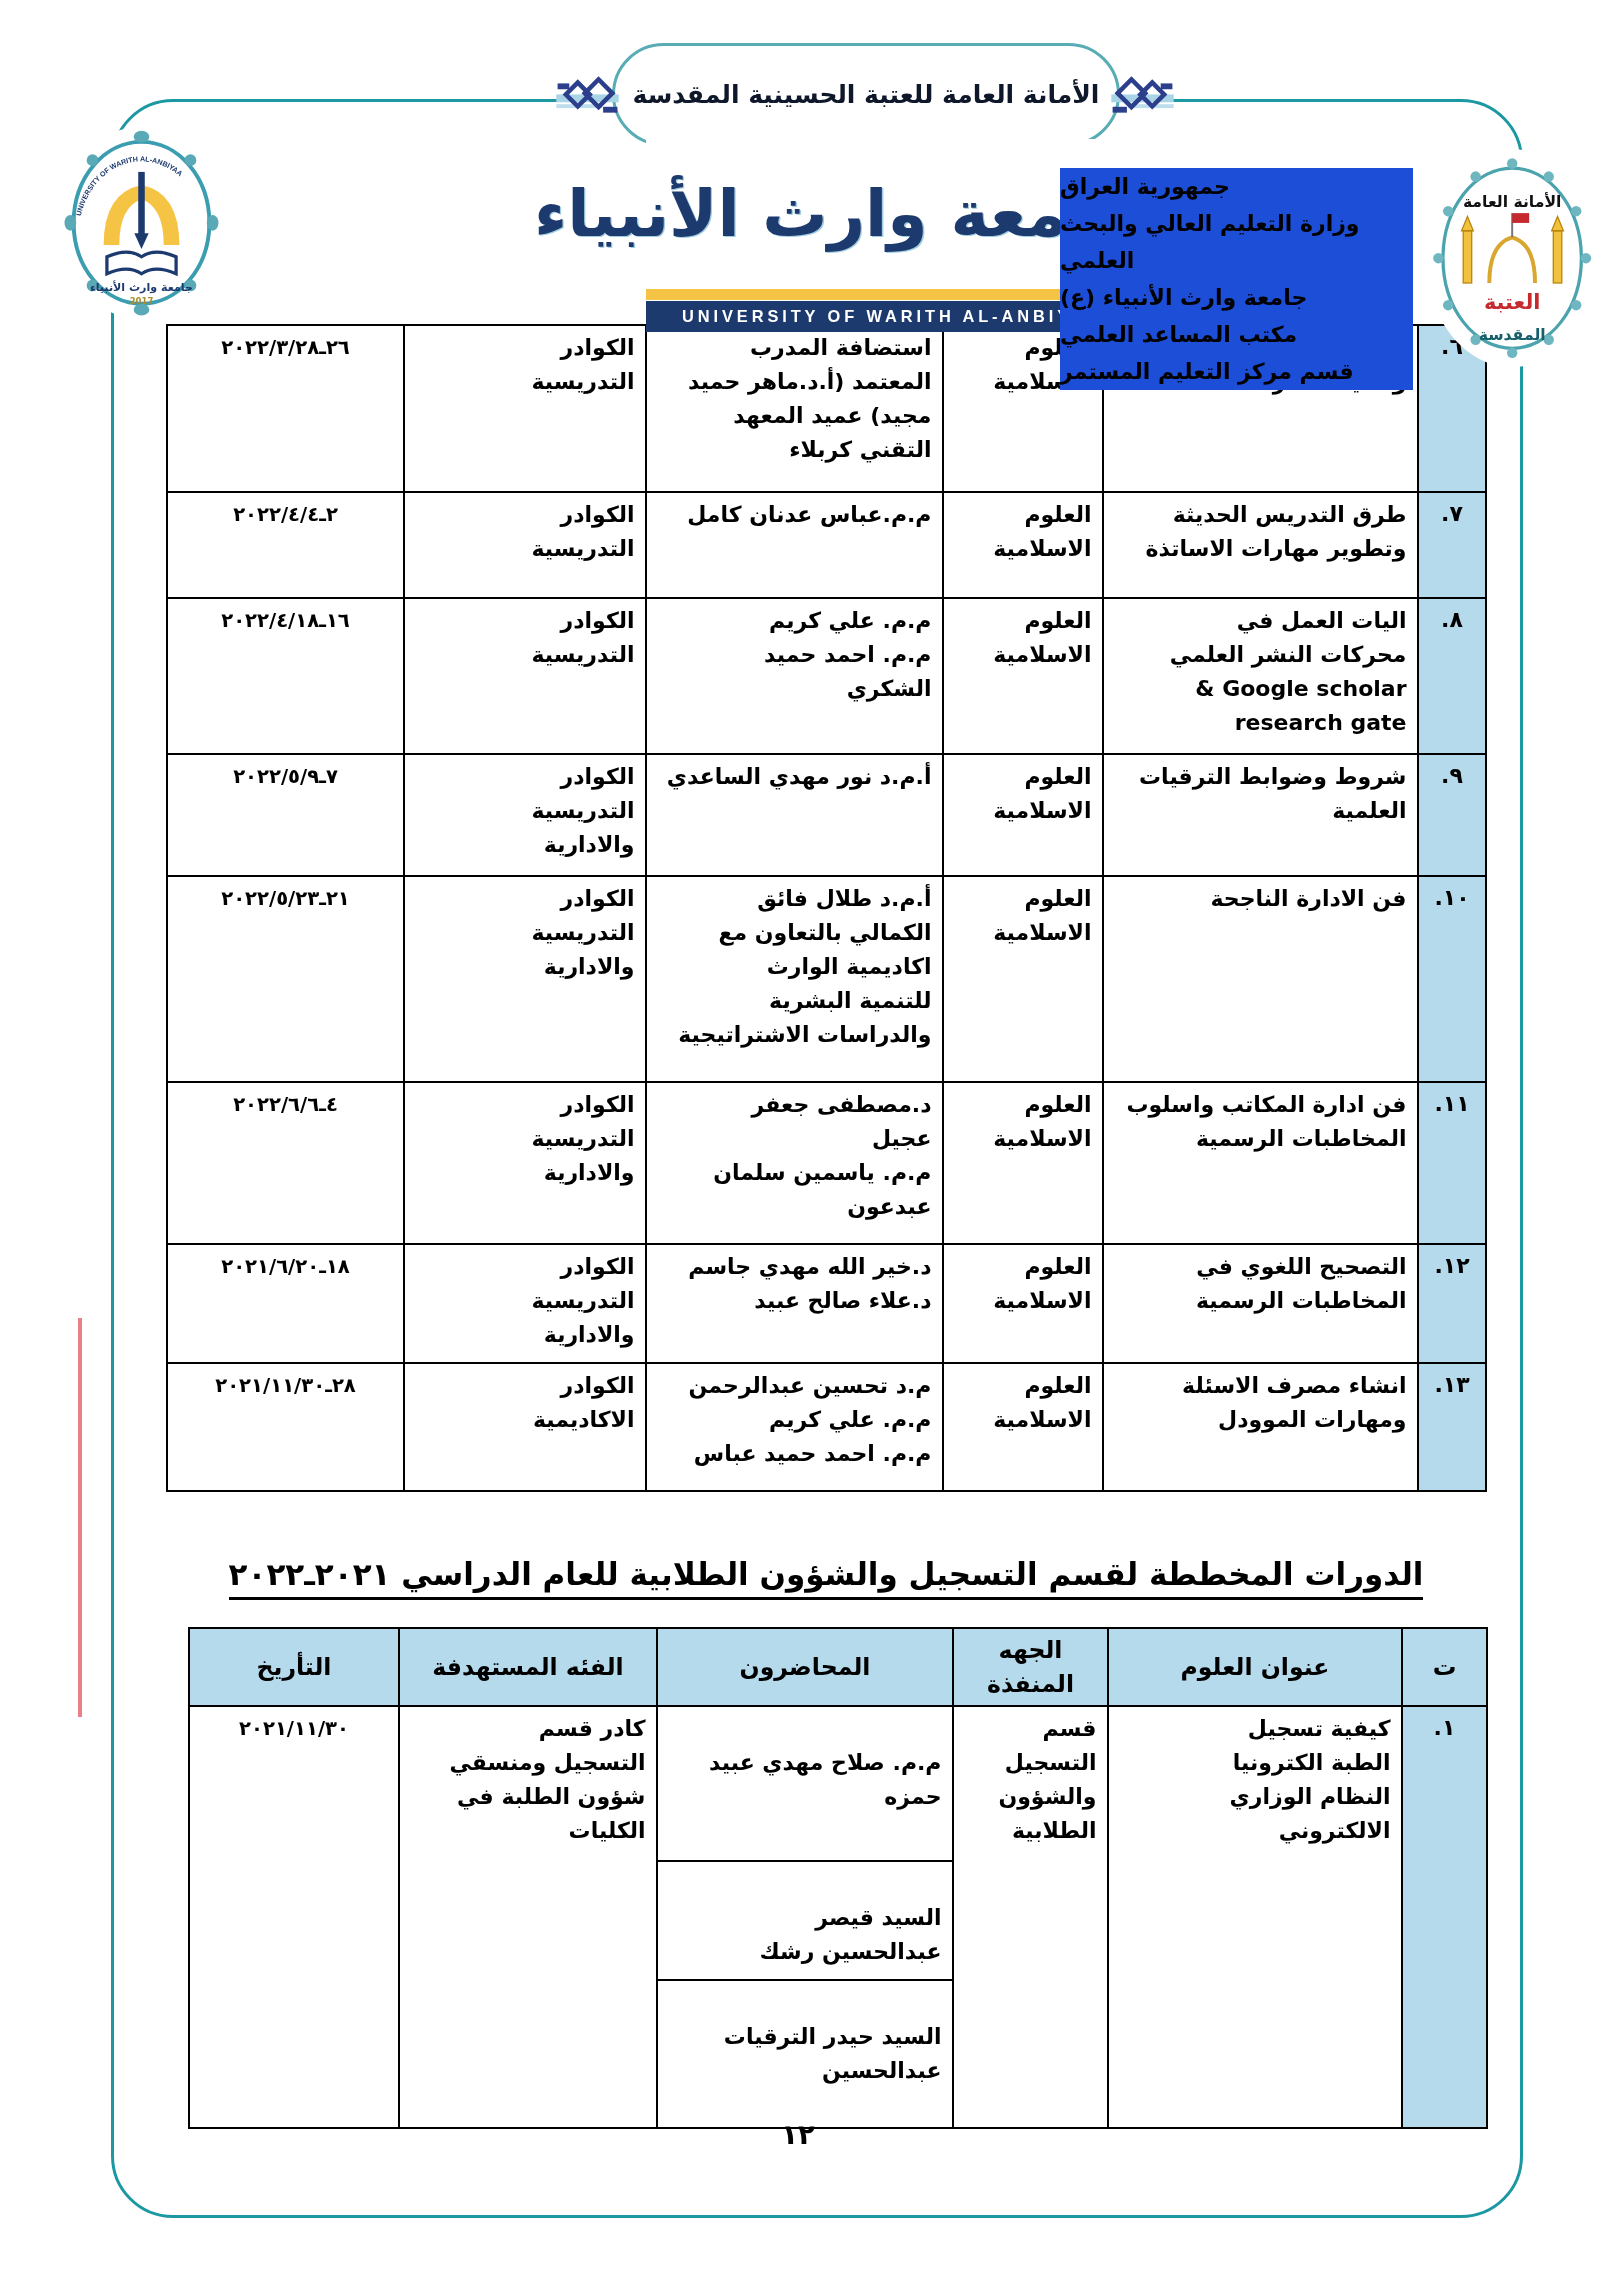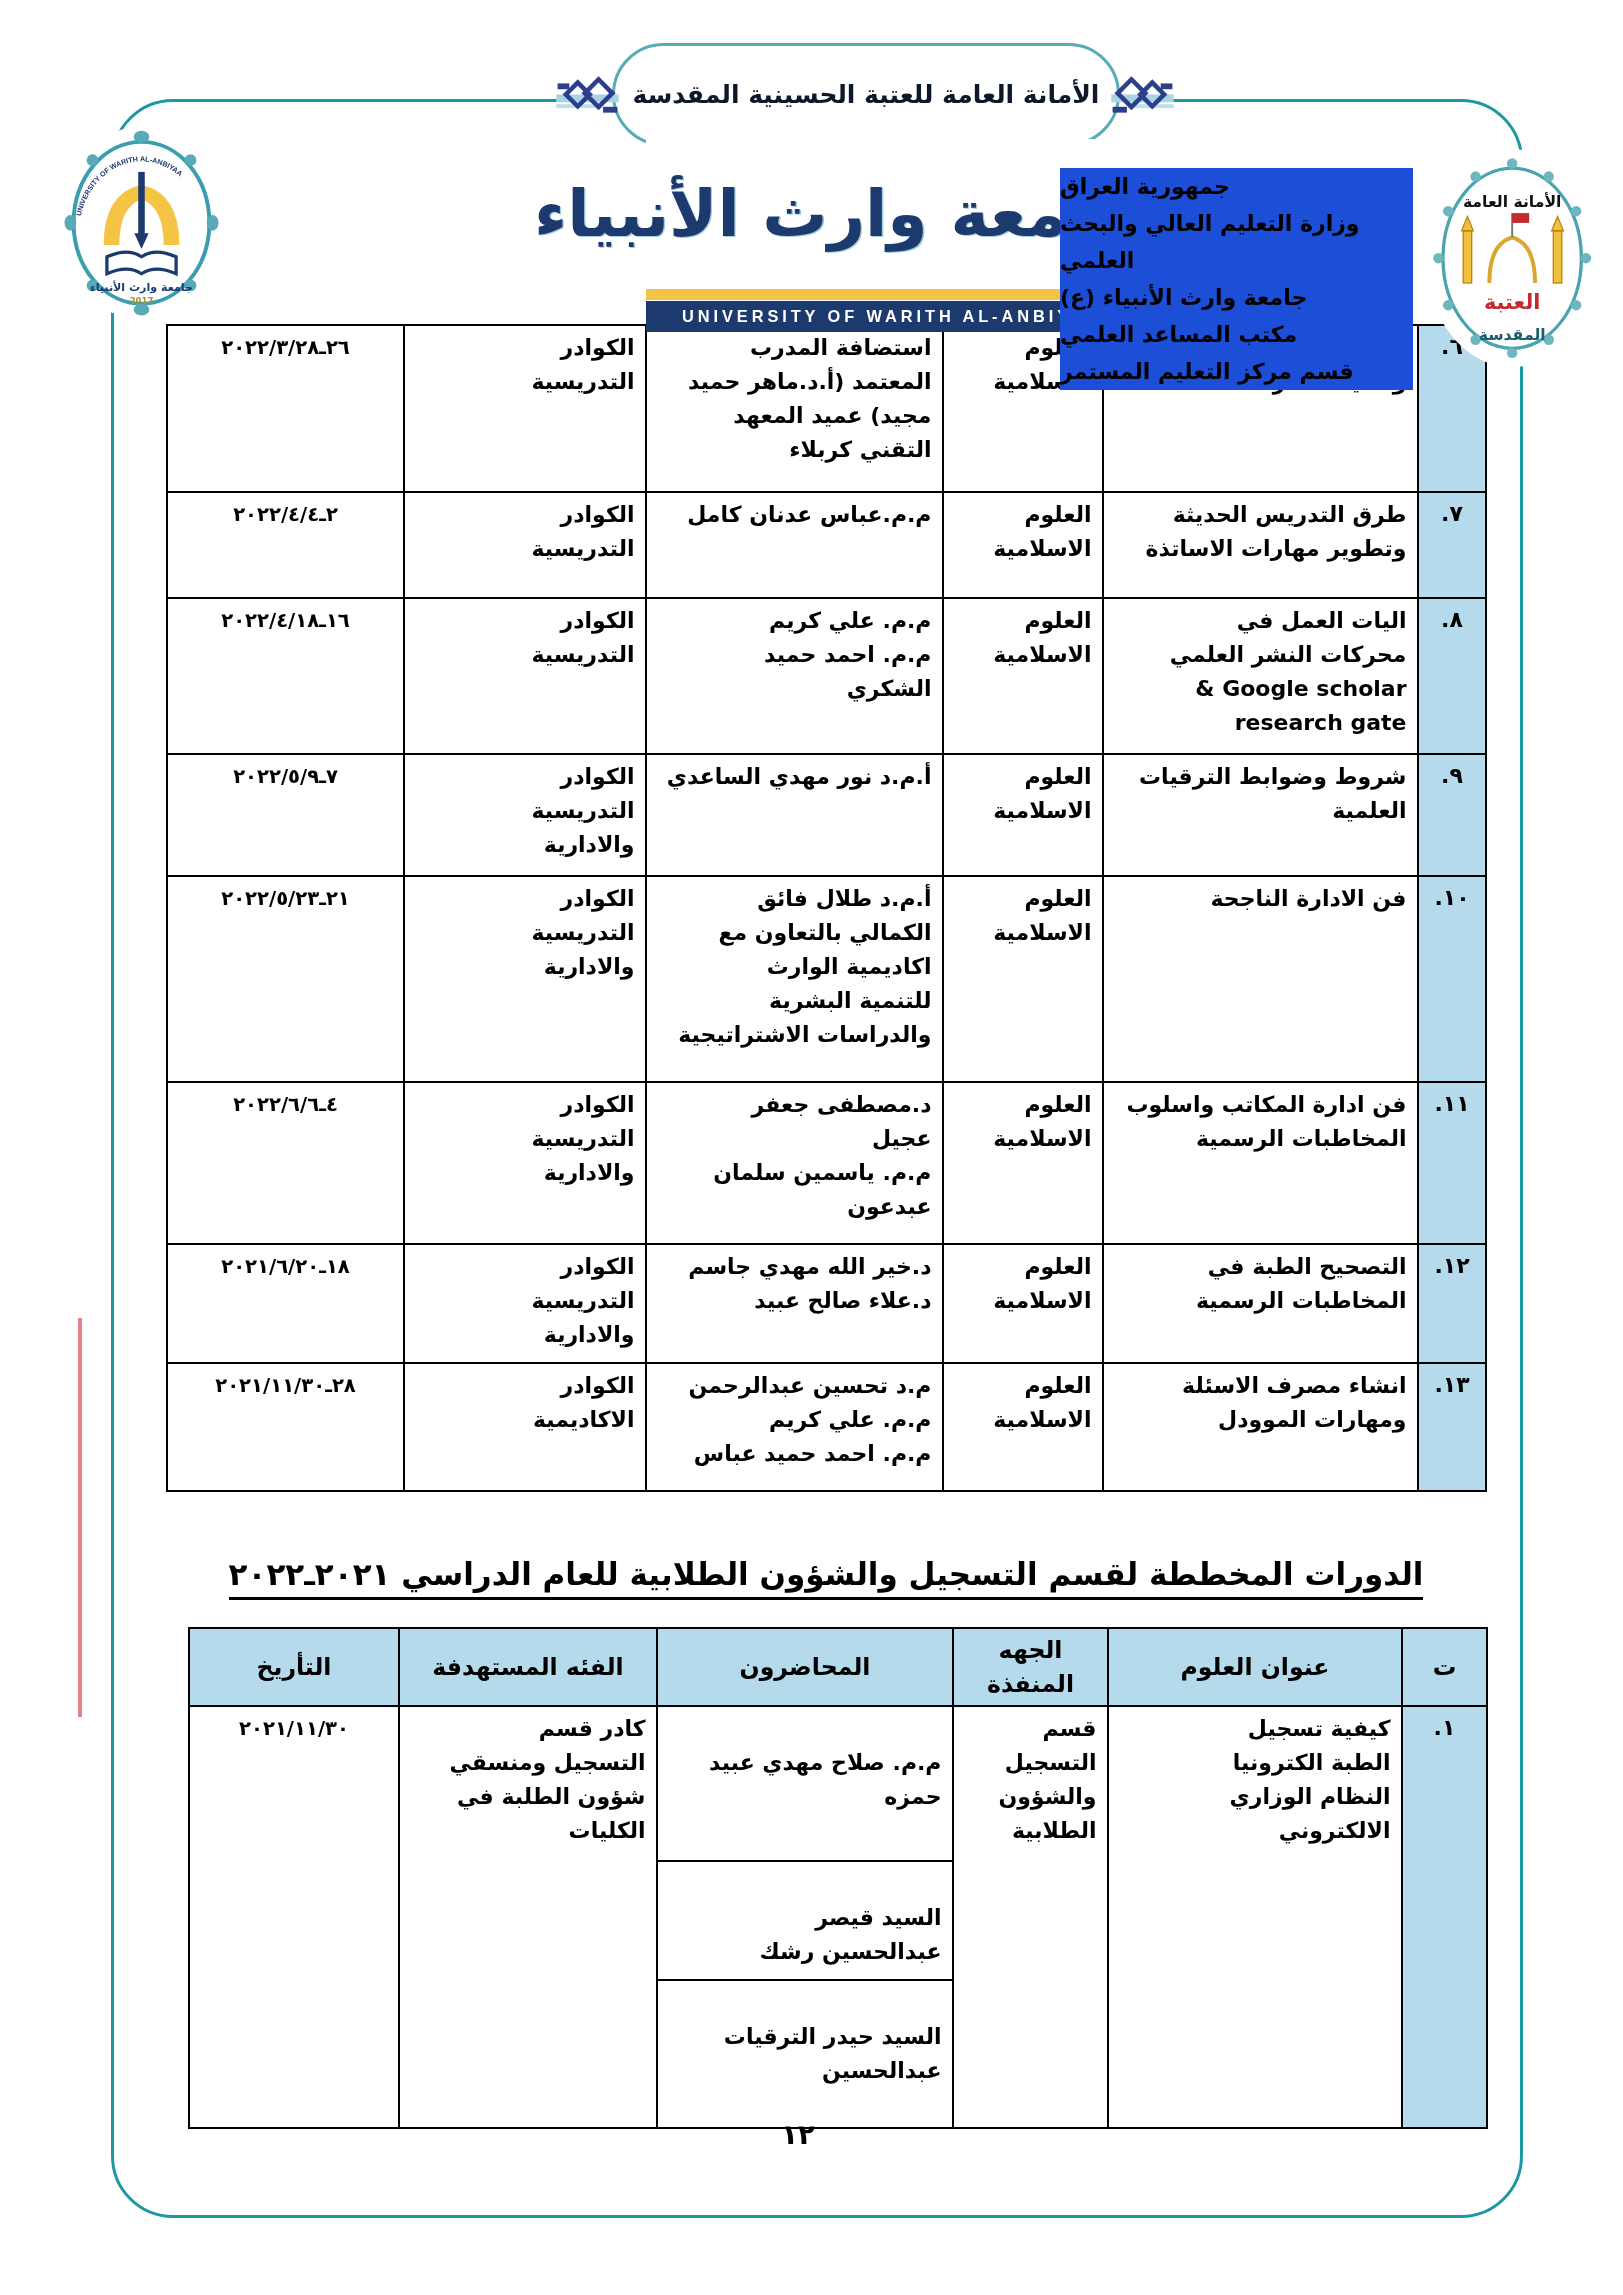--- a/index.html
+++ b/index.html
@@ -256,21 +256,21 @@
 عجيل
 م.م. ياسمين سلمان
 عبدعون</td>
         <td>الكوادر
 التدريسية
 والادارية</td>
         <td class="datecell">٤ـ٢٠٢٢/٦/٦</td>
       </tr>
       <tr style="height:119px">
         <td class="numcell">١٢.</td>
-        <td>التصحيح الطبة في
+        <td>التصحيح اللغوي في
 المخاطبات الرسمية</td>
         <td>العلوم
 الاسلامية</td>
         <td>د.خير الله مهدي جاسم
 د.علاء صالح عبيد</td>
         <td>الكوادر
 التدريسية
 والادارية</td>
         <td class="datecell">١٨ـ٢٠٢١/٦/٢٠</td>
       </tr>

